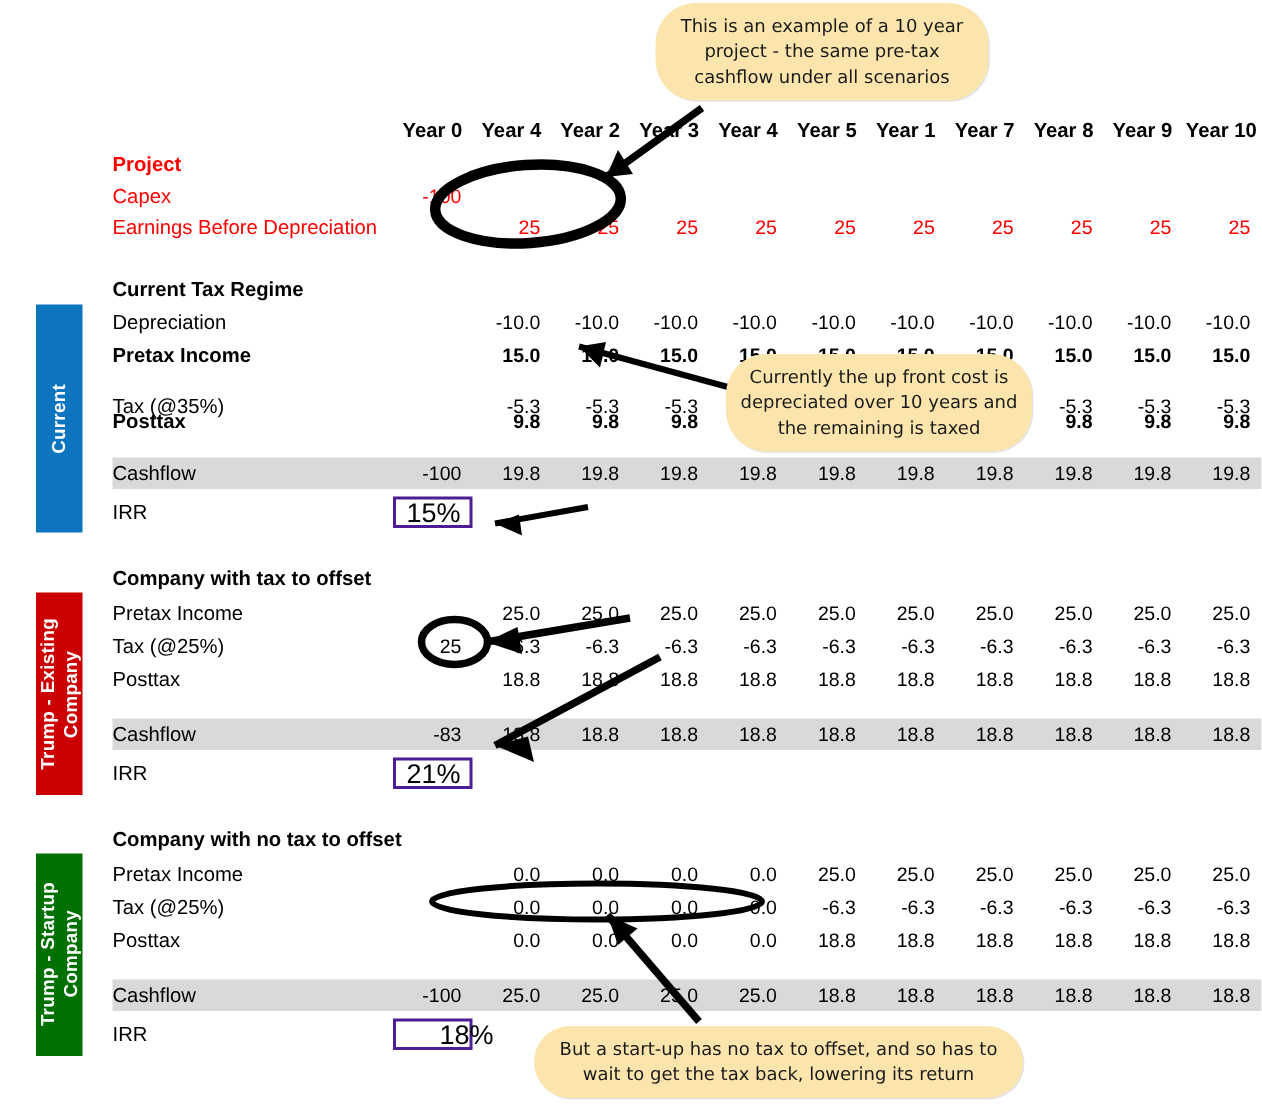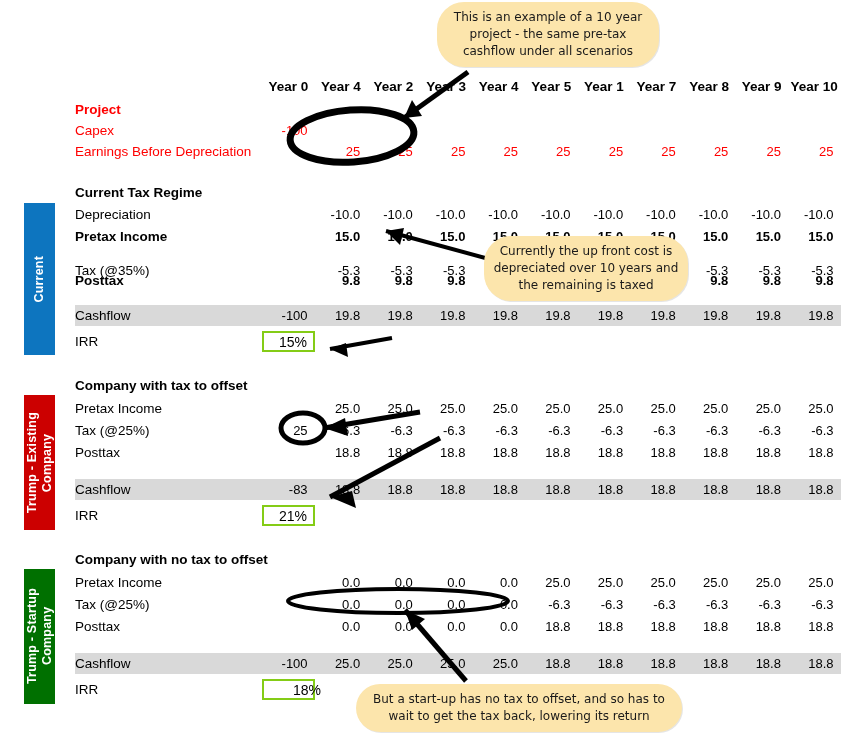--- a/index.html
+++ b/index.html
@@ -77,26 +77,26 @@
     font-size: 13.5px;
     text-align: center;
     padding-right: 0;
   }
 
   
   .irrbox {
     position: absolute;
     width: 53px;
     height: 21px;
-    border: 2px solid #84cc16;
+    border: 2px solid #4c1d95;
     background: #ffffff;
     text-align: right;
     padding-right: 6px;
     line-height: 18px;
-    font-size: 14px;
+    font-size: 18px;
   }
 
   
   .sidebar {
     position: absolute;
     left: 24px;
     width: 31px;
     color: #ffffff;
     font-weight: bold;
     font-size: 12.5px;

